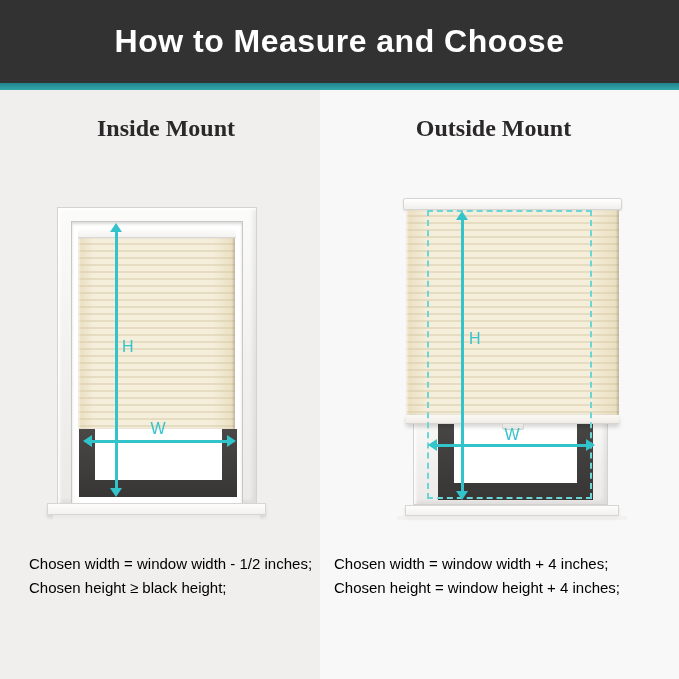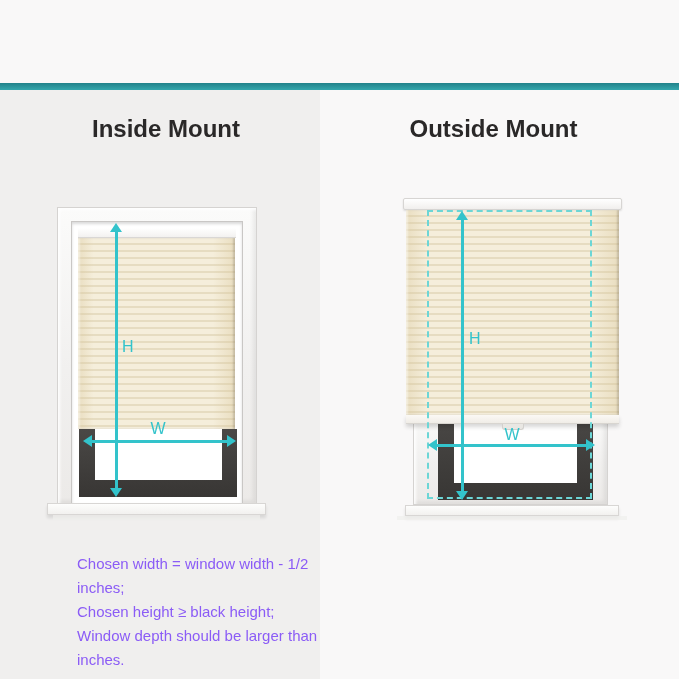--- a/index.html
+++ b/index.html
@@ -12,21 +12,21 @@
   .header h1 { color:#ffffff; font-size:32px; font-weight:bold; letter-spacing:0.5px; }
   .accent-line { position:absolute; left:0; top:83px; width:679px; height:7px;
                  background:linear-gradient(#21828a,#35a7ad); }
 
   
   .panel { position:absolute; top:90px; height:589px; }
   .panel-left  { left:0;   width:332px; background:#f0efee; }
   .panel-right { left:320px; width:347px; background:#f9f8f8; }
   .panel h2 { position:absolute; top:115px; left:0; width:100%; text-align:center;
               font-size:24px; font-weight:bold; color:#2a2828; }
-  .panel-left h2, .panel-right h2 { top:25px; }
+  .panel-left h2, .panel-right h2 { top:25px;font-family:Liberation Serif, serif; }
 
   
   .abs { position:absolute; }
 
   .frame-outer { background:linear-gradient(180deg,#fbfbfa 0%,#f1f0ef 55%,#eceae8 100%);
                  border:1px solid #d5d3d1;
                  box-shadow:inset 2px 2px 3px rgba(255,255,255,.9), inset -3px -2px 4px rgba(0,0,0,.07); }
   .frame-recess { background:#ffffff; border:1px solid #c9c7c5;
                   box-shadow:inset 0 2px 3px rgba(0,0,0,.15); }
   .rail { background:linear-gradient(180deg,#ffffff,#f3f2f0); border-bottom:1px solid #d9d7d5; }
@@ -52,43 +52,47 @@
   .dashed-rect { border:2px dashed #6cd6d6; background:transparent; }
 
   
   .headrail { background:linear-gradient(180deg,#ffffff,#f1efed); border:1px solid #d7d5d3;
               border-radius:2px; box-shadow:0 1px 2px rgba(0,0,0,.12); }
   .bottomrail { background:linear-gradient(180deg,#fbf9f5,#f0ede7); border-bottom:1px solid #d8d5d0;
                 box-shadow:0 3px 4px rgba(0,0,0,.16); }
   .handle { background:#e9e7e3; border:1px solid #d2d0cc; border-top:none; border-radius:0 0 3px 3px; }
 
   
-  .notes { position:absolute; top:462px; font-size:15px; line-height:24px; color:#8b5cf6;margin-left:48px; }
+  .notes { position:absolute; top:462px; font-size:15px; line-height:24px; color:#000000; }
   .panel-left  .notes { left:29px; }
   .panel-right .notes { left:14px; }
 </style>
 </head>
 <body>
 
 <div class="page">
 
+  <div class="header">
+    <h1>How to Measure and Choose</h1>
+  </div>
   <div class="accent-line"></div>
 
   <div class="panel panel-left">
     <h2>Inside Mount</h2>
     <div class="notes">
       <p>Chosen width = window width - 1/2 inches;</p>
       <p>Chosen height ≥ black height;</p>
-      <p>Window depth should be larger than 2 inches.</p>
     </div>
   </div>
 
   <div class="panel panel-right">
     <h2>Outside Mount</h2>
     <div class="notes">
+      <p>Chosen width = window width + 4 inches;</p>
+      <p>Chosen height = window height + 4 inches;</p>
     </div>
   </div>
 
   <div class="abs frame-outer" style="left:57px; top:207px; width:200px; height:297px;"></div>
   <div class="abs frame-recess" style="left:71px; top:221px; width:172px; height:283px;"></div>
   <div class="abs rail" style="left:78px; top:228px; width:158px; height:10px;"></div>
   <div class="abs shade" style="left:78px; top:238px; width:157px; height:191px;">
     <div class="shade-shading"></div>
   </div>
   <div class="abs reveal" style="left:79px; top:429px; width:158px; height:68px;"></div>

